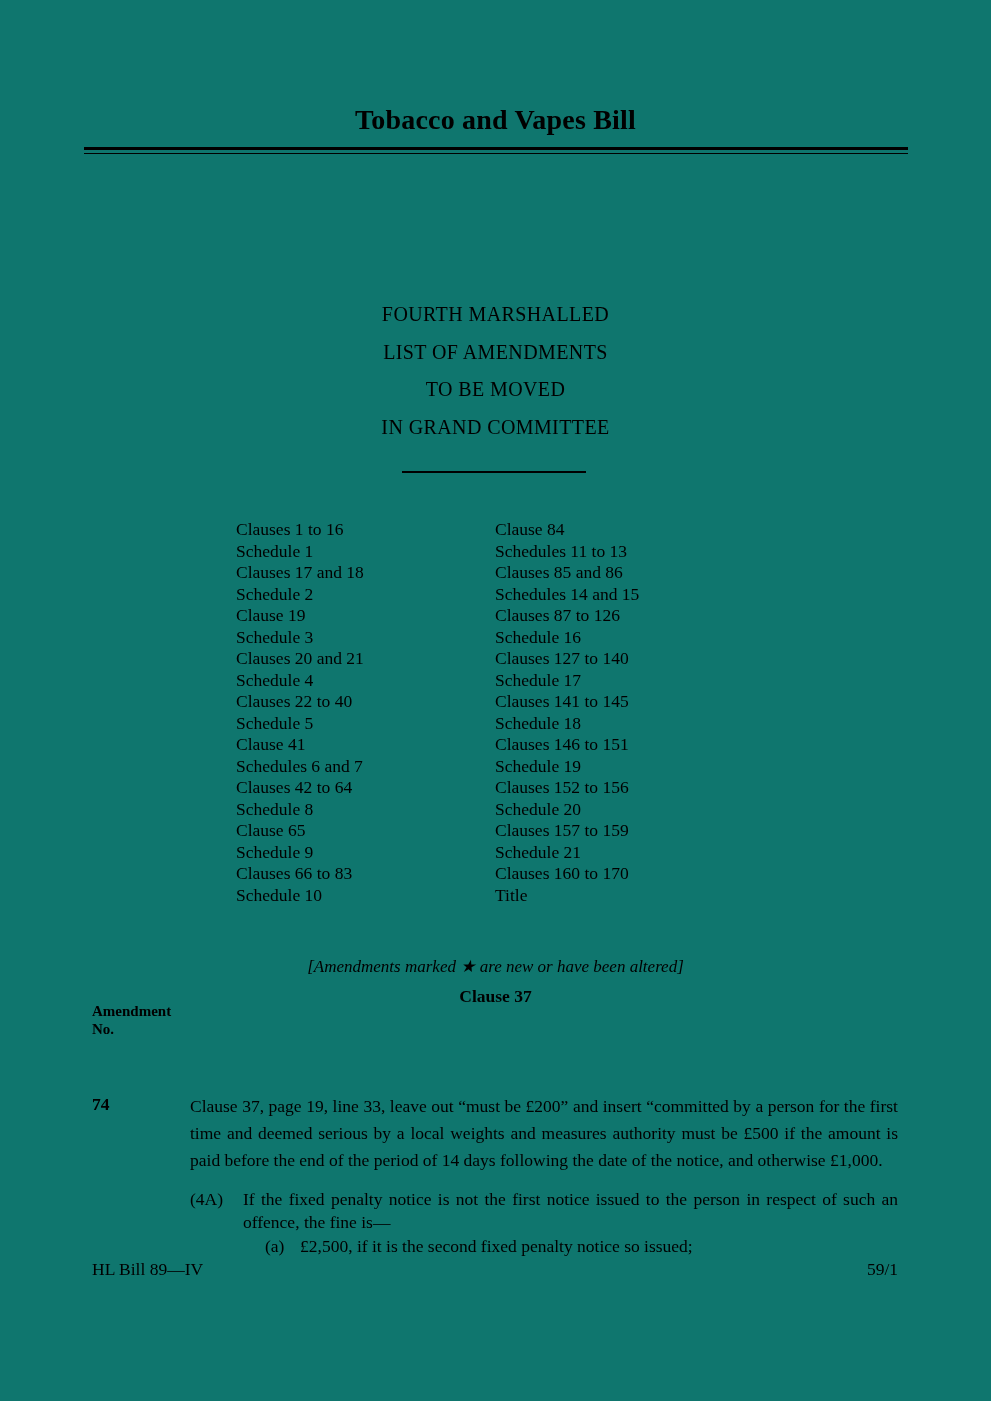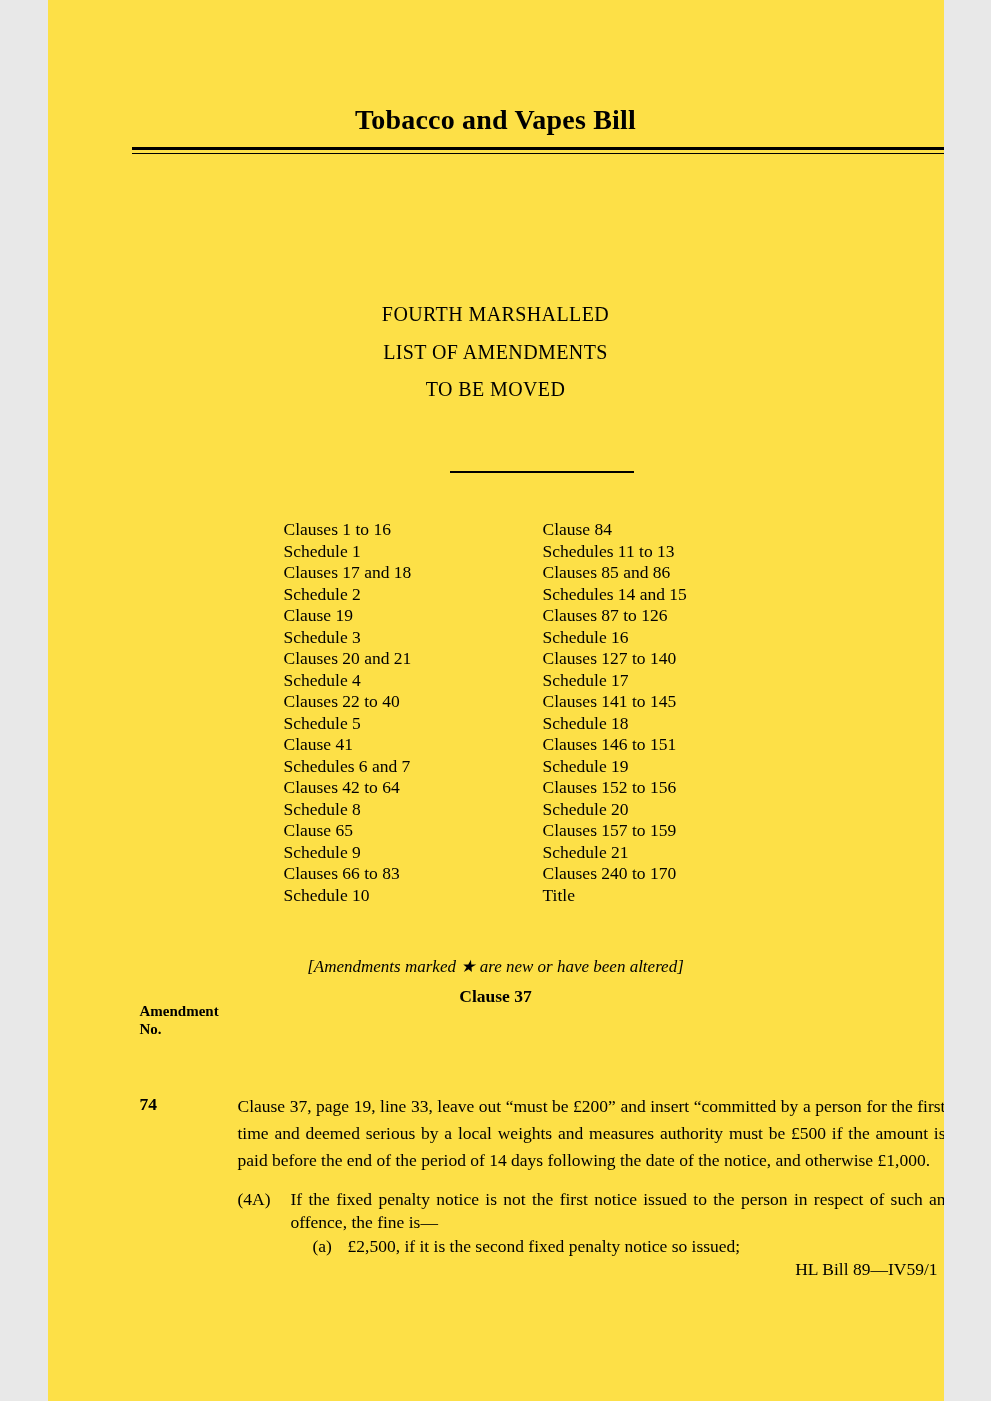--- a/index.html
+++ b/index.html
@@ -2,24 +2,24 @@
 <html><head>
 <meta charset="utf-8">
 <style>
   html, body { margin: 0; padding: 0; }
   body {
     background: #e8e8e8;
     font-family: "Liberation Serif", serif;
   }
   .page {
     position: relative;
-    width: 896px;
+    width: 991px;
     height: 1401px;
     margin: 0 auto;
-    background: #fde047;
+    background: #0f766e;
     color: #000000;
     overflow: hidden;
   }
   .abs { position: absolute; }
   .center { left: 0; right: 0; text-align: center; }
 
   .doc-title {
     top: 104px;
     font-size: 28px;
     font-weight: bold;
@@ -116,40 +116,41 @@
     font-size: 17.5px;
   }
   .item-text {
     top: 1236px;
     left: 300px;
     width: 600px;
     font-size: 17.5px;
   }
   .footer {
     top: 1259px;
-    left: 84px;
+    left: 92px;
     width: 806px;
     display: flex;
-    justify-content: flex-end;
+    justify-content: space-between;
     font-size: 17.5px;
   }
 </style>
 </head>
 <body>
 
 <div class="page">
 
   <div class="abs center doc-title">Tobacco and Vapes Bill</div>
 
   <div class="abs double-rule"></div>
 
   <div class="abs center headings">
     <div>FOURTH MARSHALLED</div>
     <div>LIST OF AMENDMENTS</div>
     <div>TO BE MOVED</div>
+    <div>IN GRAND COMMITTEE</div>
   </div>
 
   <div class="abs short-rule"></div>
 
 
   <div class="abs m-col m-col-left">
       <div>Clauses 1 to 16</div>
       <div>Schedule 1</div>
       <div>Clauses 17 and 18</div>
       <div>Schedule 2</div>
@@ -179,21 +180,21 @@
       <div>Clauses 127 to 140</div>
       <div>Schedule 17</div>
       <div>Clauses 141 to 145</div>
       <div>Schedule 18</div>
       <div>Clauses 146 to 151</div>
       <div>Schedule 19</div>
       <div>Clauses 152 to 156</div>
       <div>Schedule 20</div>
       <div>Clauses 157 to 159</div>
       <div>Schedule 21</div>
-      <div>Clauses 240 to 170</div>
+      <div>Clauses 160 to 170</div>
       <div>Title</div>
     </div>
 
   <div class="abs center star-note">[Amendments marked ★ are new or have been altered]</div>
 
   <div class="abs amend-no-label">
     <div>Amendment</div>
     <div>No.</div>
   </div>
 

